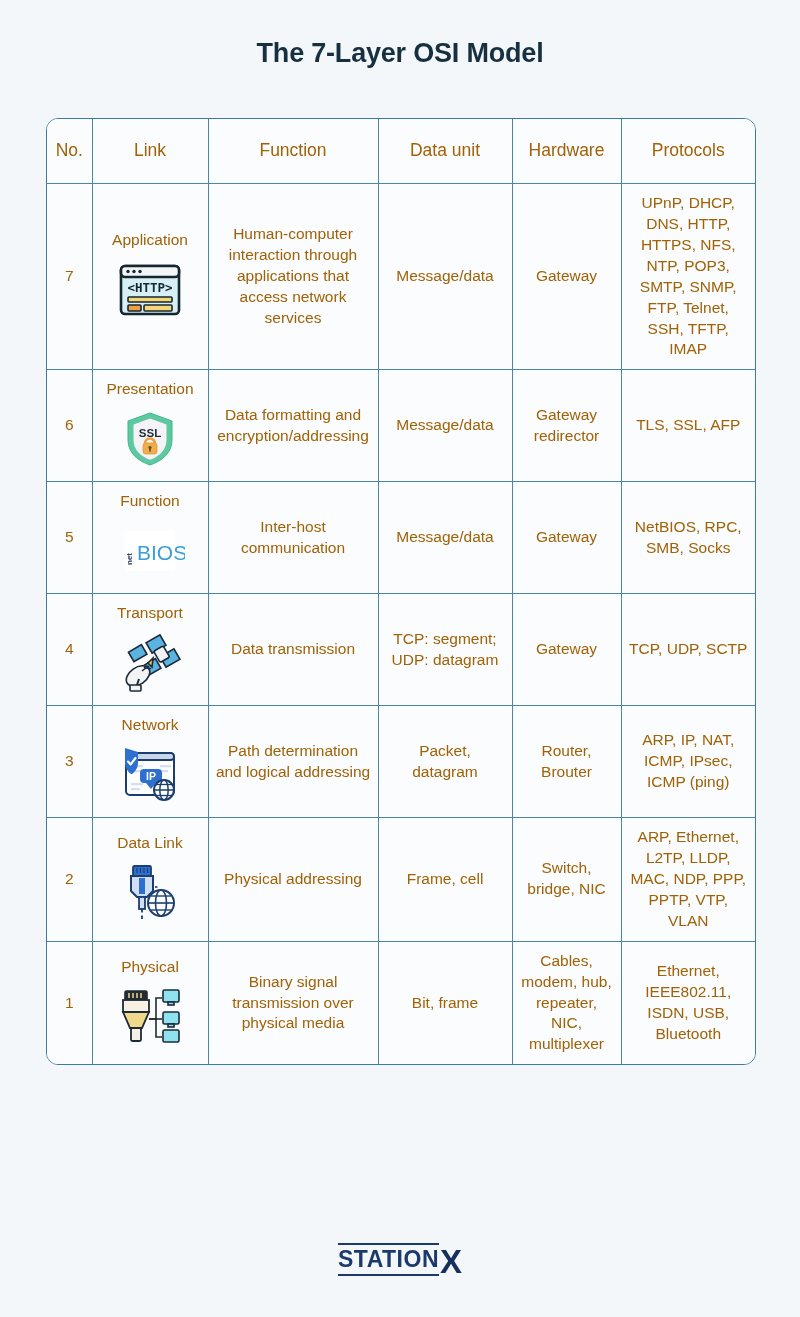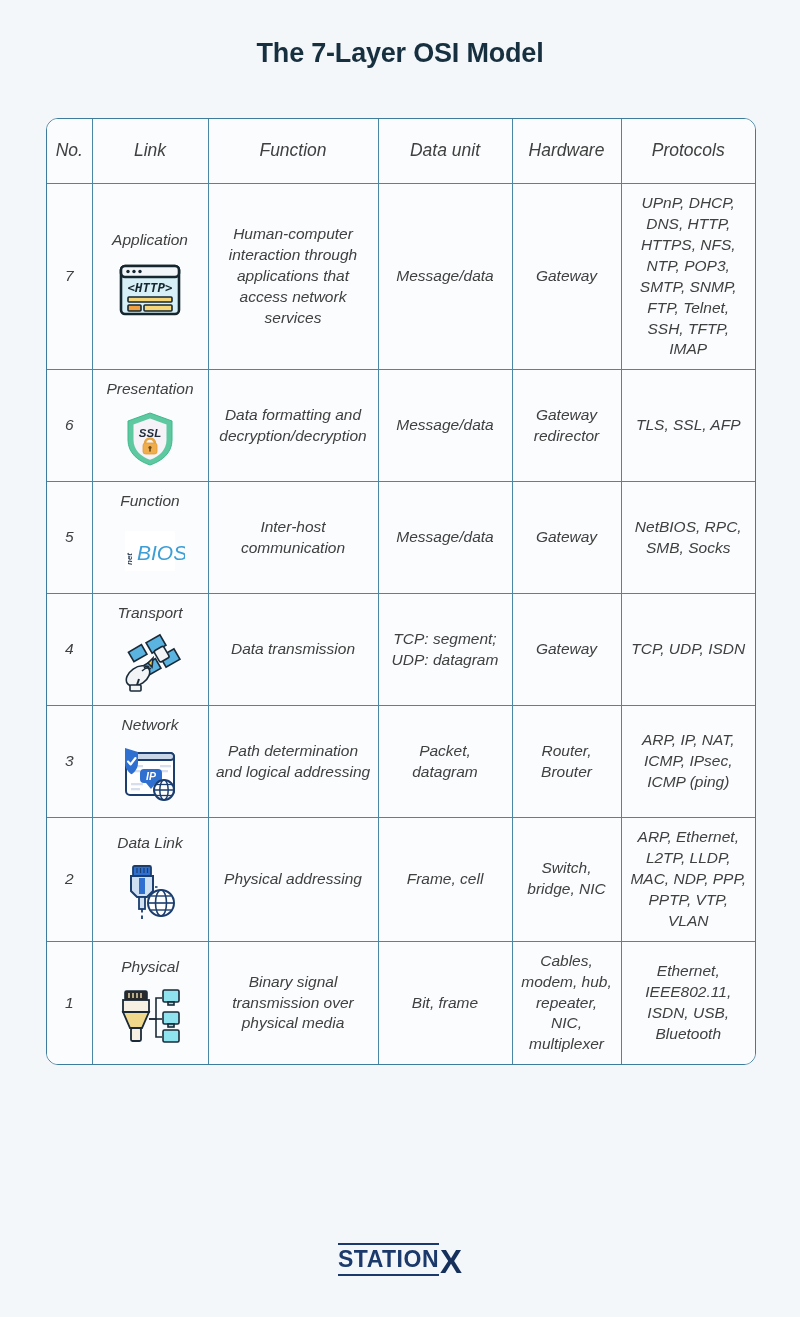--- a/index.html
+++ b/index.html
@@ -56,23 +56,22 @@
   table.osi th,
   table.osi td {
     border-right: 1.5px solid #4c86a5;
     border-bottom: 1.5px solid #4c86a5;
     background: #fafcfd;
     vertical-align: middle;
     text-align: center;
     padding: 9px 6px;
     font-size: 15.5px;
     line-height: 1.35;
-    color: #404040;
+    color: #a16207;
     font-weight: normal;
-    font-style: italic;
   }
   table.osi th:last-child,
   table.osi td:last-child { border-right: none; }
   table.osi tr:last-child td { border-bottom: none; }
 
   table.osi thead th {
     font-size: 17.5px;
     height: 56px;
     padding: 4px 4px;
   }
@@ -208,21 +207,21 @@
                 <path d="M26 3 L48 11 V30 C48 43 38 51 26 55 C14 51 4 43 4 30 V11 Z" fill="#5ec9a0" stroke="#3db98c" stroke-width="1"></path>
                 <path d="M26 8.5 L42.5 14.5 V30 C42.5 40 35 46.5 26 49.8 C17 46.5 9.5 40 9.5 30 V14.5 Z" fill="#f6f3f8"></path>
                 <text x="26" y="27" font-family="'Liberation Sans',sans-serif" font-size="11.5" font-weight="bold" fill="#1d2b3a" text-anchor="middle">SSL</text>
                 <path d="M21 33.5 a5 5 0 0 1 10 0" fill="none" stroke="#e8a33d" stroke-width="2.6"></path>
                 <rect x="19" y="33" width="14" height="11" rx="2.5" fill="#f0ad4e" stroke="#e09a2e" stroke-width="0.8"></rect>
                 <circle cx="26" cy="37.5" r="1.6" fill="#6b4a12"></circle>
                 <rect x="25.2" y="38" width="1.6" height="3.6" fill="#6b4a12"></rect>
               </svg>
             </span>
           </td>
-          <td>Data formatting and decryption/decryption</td>
+          <td>Data formatting and encryption/addressing</td>
           <td class="topalign">Message/data</td>
           <td class="topalign">Gateway redirector</td>
           <td class="topalign">TLS, SSL, AFP</td>
         </tr>
 
         <tr>
           <td class="no-cell">5</td>
           <td class="layer-cell">
             <span class="layer-name">Function</span>
             <span class="icon-box">
@@ -263,21 +262,21 @@
                 <g stroke="#1b2a38" stroke-width="1.4" fill="none">
                   <path d="M26 36 q3 -3 5 -1"></path>
                   <path d="M24 39 q5 -5 9 -2"></path>
                 </g>
               </svg>
             </span>
           </td>
           <td>Data transmission</td>
           <td class="topalign">TCP: segment; UDP: datagram</td>
           <td class="topalign">Gateway</td>
-          <td class="topalign">TCP, UDP, ISDN</td>
+          <td class="topalign">TCP, UDP, SCTP</td>
         </tr>
 
         <tr>
           <td class="no-cell">3</td>
           <td class="layer-cell">
             <span class="layer-name">Network</span>
             <span class="icon-box">
               <svg width="64" height="60" viewBox="0 0 64 60">
                 <rect x="8" y="8" width="48" height="42" rx="4" fill="#ffffff" stroke="#1b3e6f" stroke-width="2"></rect>
                 <rect x="8" y="8" width="48" height="7" rx="3.5" fill="#c9d6e8" stroke="#1b3e6f" stroke-width="2"></rect>

